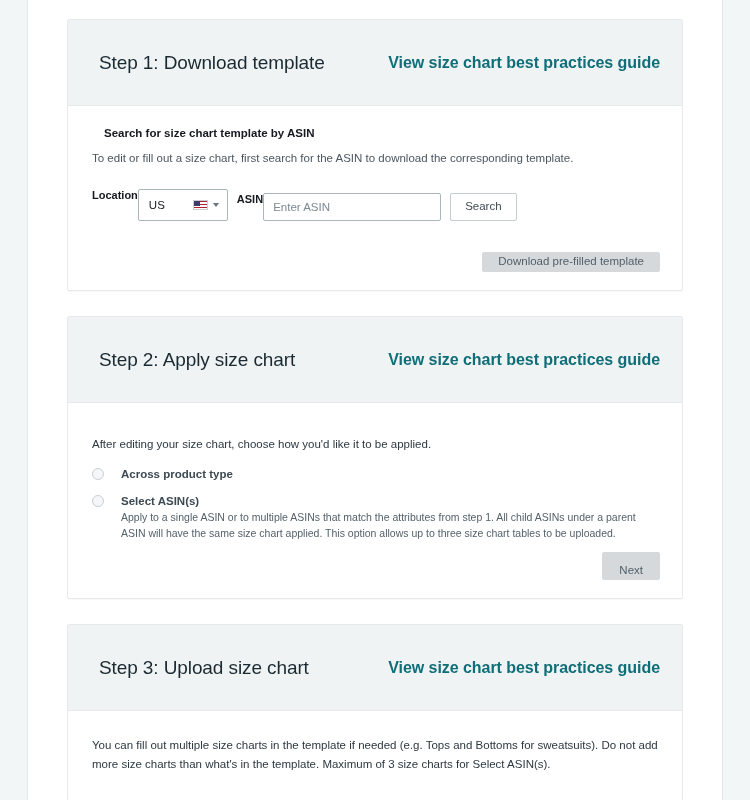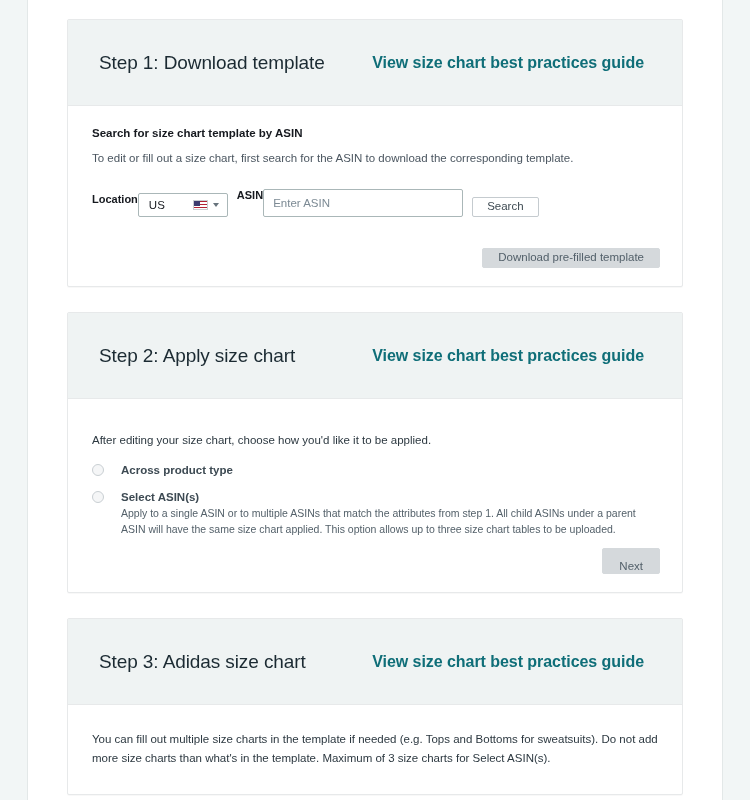--- a/index.html
+++ b/index.html
@@ -44,21 +44,21 @@
   .card {
     background: #ffffff;
     border: 1px solid #e7e9ea;
     border-radius: 2px;
     margin-bottom: 25px;
     box-shadow: 0 1px 1px rgba(0,0,0,0.03);
   }
   .card-header {
     background: #eff3f3;
     border-bottom: 1px solid #e7e9ea;
-    padding: 16px 38px 15px 31px;
+    padding: 16px 22px 15px 31px;
     display: flex;
     align-items: center;
     justify-content: space-between;
   }
   .card-title {
     font-size: 19px;
     font-weight: 400;
     color: #1b2a32;
     letter-spacing: -0.1px;
     line-height: 1.2;
@@ -73,21 +73,21 @@
   }
   .card-body {
     padding: 21px 22px 18px 24px;
   }
 
   
   .section-heading {
     font-size: 11.5px;
     font-weight: bold;
     color: #16191f;
-    margin: 0 0 11px 0;
+    margin: 0 0 11px 12px;
   }
   .section-sub {
     font-size: 11.5px;
     color: #4b5660;
     margin: 12px 0 22px 0;
     line-height: 1.35;
   }
   .field-row {
     display: flex;
     align-items: flex-end;
@@ -95,21 +95,21 @@
   }
   .field-group { display: flex; flex-direction: row; }
   .field-label {
     font-size: 11px;
     font-weight: bold;
     color: #16191f;
     margin-bottom: 6px;
   }
   .select-box {
     width: 90px;
-    height: 24px;
+    height: 32px;
     border: 1px solid #aab7b8;
     border-radius: 2px;
     background: #fff;
     display: flex;
     align-items: center;
     padding: 0 8px 0 10px;
     font-size: 11.5px;
     color: #16191f;
     justify-content: space-between;
   }
@@ -137,34 +137,34 @@
     background: #3c3b6e;
   }
   .chev {
     width: 0; height: 0;
     border-left: 3.5px solid transparent;
     border-right: 3.5px solid transparent;
     border-top: 4.2px solid #67737c;
     margin-left: 5px;
   }
   .text-input {
-    width: 200px;
+    width: 178px;
     height: 28px;
     border: 1px solid #aab7b8;
     border-radius: 2px;
     background: #fff;
     padding: 0 9px;
     font-size: 11.5px;
     font-family: "Liberation Sans", sans-serif;
     color: #16191f;
     outline: none;
   }
   .text-input::placeholder { color: #7c8a94; }
   .btn {
-    height: 20px;
+    height: 28px;
     border: 1px solid #c5cbcf;
     border-radius: 2px;
     background: #ffffff;
     font-size: 11.5px;
     font-family: "Liberation Sans", sans-serif;
     color: #3f4b53;
     padding: 0 14px;
     cursor: pointer;
     line-height: 1;
   }
@@ -302,21 +302,21 @@
         </div>
 
         <div class="btn-next-row">
           <button class="btn btn-disabled" style="padding:12px 16px;">Next</button>
         </div>
       </div>
     </section>
 
     <section class="card">
       <div class="card-header">
-        <h2 class="card-title">Step 3: Adidas size chart</h2>
+        <h2 class="card-title">Step 3: Upload size chart</h2>
         <a class="guide-link" href="#">View size chart best practices guide</a>
       </div>
       <div class="step3-body">
         <p class="step3-text">You can fill out multiple size charts in the template if needed (e.g. Tops and Bottoms for sweatsuits). Do not add more size charts than what's in the template. Maximum of 3 size charts for Select ASIN(s).</p>
 
       </div>
     </section>
 
   </div>
 

